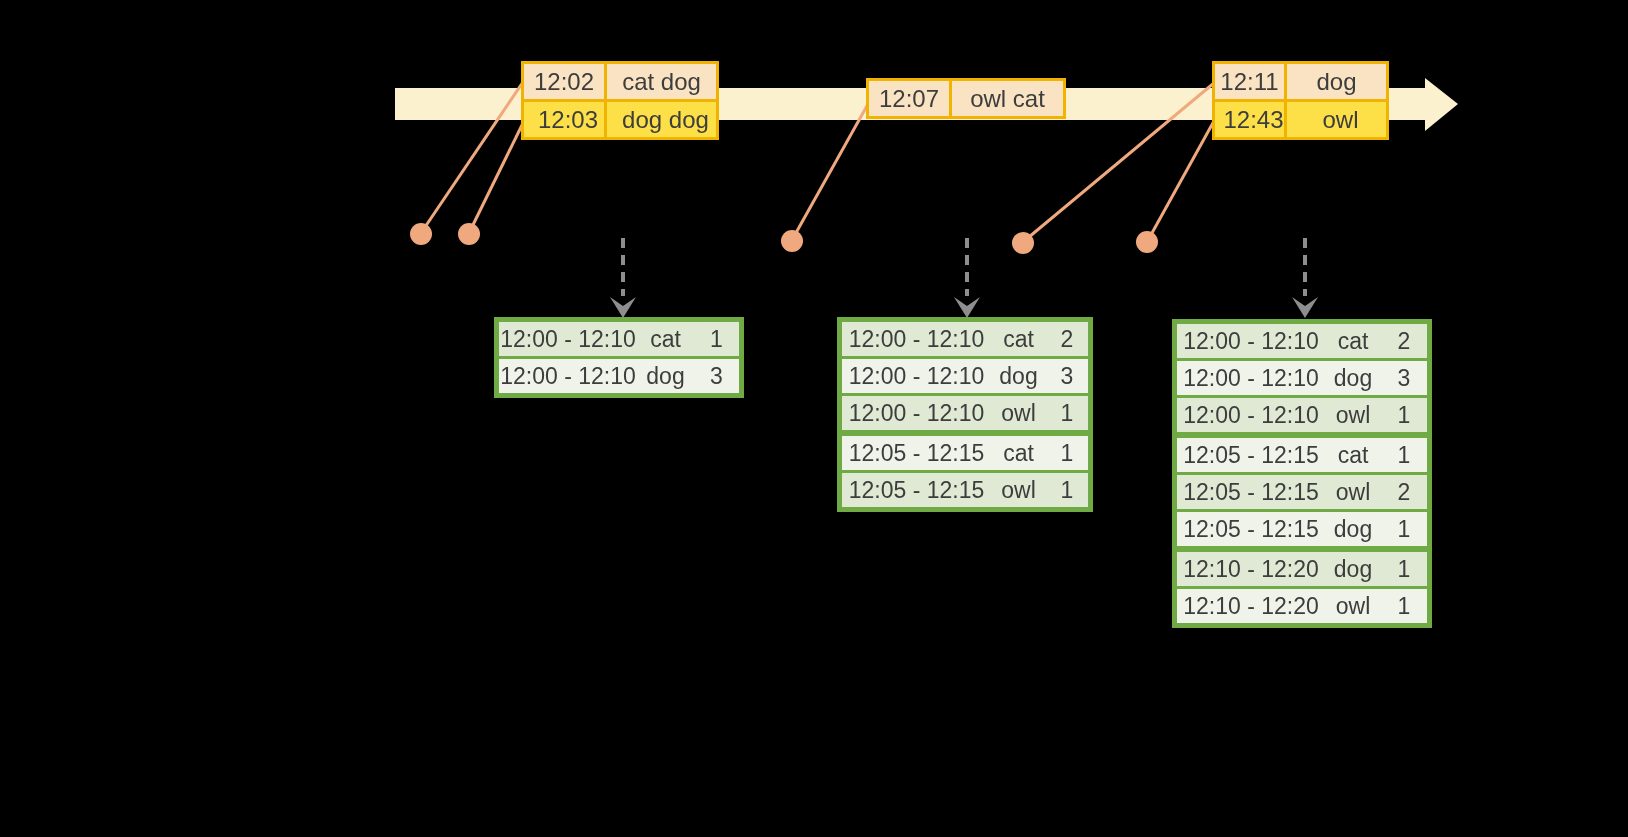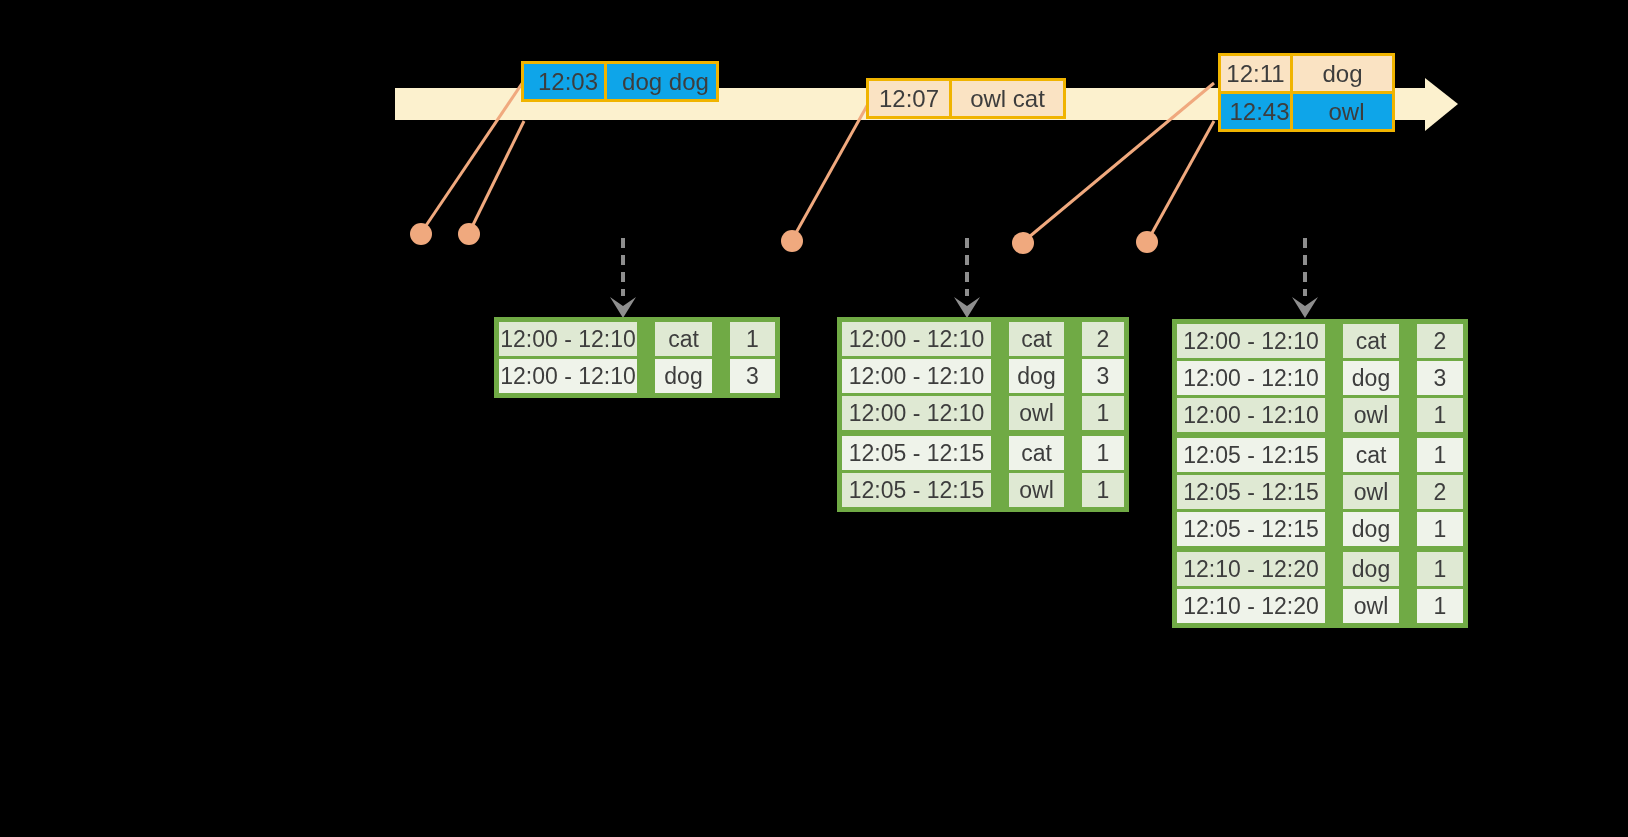--- a/index.html
+++ b/index.html
@@ -10,26 +10,26 @@
   .overlay{position:absolute;left:0;top:0;}
 
   
   .etable{position:absolute;background:#F0B400;padding:3px;display:flex;flex-direction:column;gap:3px;box-sizing:border-box;}
   .erow{display:grid;gap:3px;}
   .etable.ta .erow{grid-template-columns:80px 109px;}
   .etable.tb .erow{grid-template-columns:80px 111px;}
   .etable.tc .erow{grid-template-columns:69px 99px;}
   .ecell{height:35px;display:flex;align-items:center;justify-content:center;font-size:24px;line-height:1;}
   .peach{background:#FAE3C3;}
-  .cream{background:#0ea5e9;padding-left:8px;}
+  .cream{background:#fde047;padding-left:8px;}
 
   
   .gtable{position:absolute;background:#70AA45;padding:5px;display:flex;flex-direction:column;gap:6px;box-sizing:border-box;}
   .ggroup{display:flex;flex-direction:column;gap:3px;}
-  .grow{display:grid;gap:18px;}
+  .grow{display:grid;gap:0;}
   .gtable.g1 .grow{grid-template-columns:138px 57px 45px;}
   .gtable.g2 .grow{grid-template-columns:149px 55px 42px;}
   .gtable.g3 .grow{grid-template-columns:148px 56px 46px;}
   .gcell{height:34px;display:flex;align-items:center;justify-content:center;font-size:23px;line-height:1;}
   .dark{background:#DFE9D3;}
   .light{background:#EFF3EA;}
 </style>
 </head>
 <body>
 
@@ -61,33 +61,37 @@
       <path d="M954,297 L967,318 L980,297 L967,306 Z" fill="#8E8E8E"></path>
     </g>
     <g>
       <line x1="1305" y1="238" x2="1305" y2="296" stroke="#8E8E8E" stroke-width="4" stroke-dasharray="10 7"></line>
       <path d="M1292,297 L1305,318 L1318,297 L1305,306 Z" fill="#8E8E8E"></path>
     </g>
   </svg>
 
   <div class="etable ta" style="left:521px;top:61px;">
     <div class="erow">
+      <div class="ecell peach">12:02</div>
+      <div class="ecell peach">cat dog</div>
+    </div>
+    <div class="erow">
       <div class="ecell cream">12:03</div>
       <div class="ecell cream">dog dog</div>
     </div>
   </div>
 
   <div class="etable tb" style="left:866px;top:78px;">
     <div class="erow">
       <div class="ecell peach">12:07</div>
       <div class="ecell peach">owl cat</div>
     </div>
   </div>
 
-  <div class="etable tc" style="left:1212px;top:53px;margin-left:6px;">
+  <div class="etable tc" style="left:1212px;top:61px;">
     <div class="erow">
       <div class="ecell peach">12:11</div>
       <div class="ecell peach">dog</div>
     </div>
     <div class="erow">
       <div class="ecell cream">12:43</div>
       <div class="ecell cream">owl</div>
     </div>
   </div>
 

